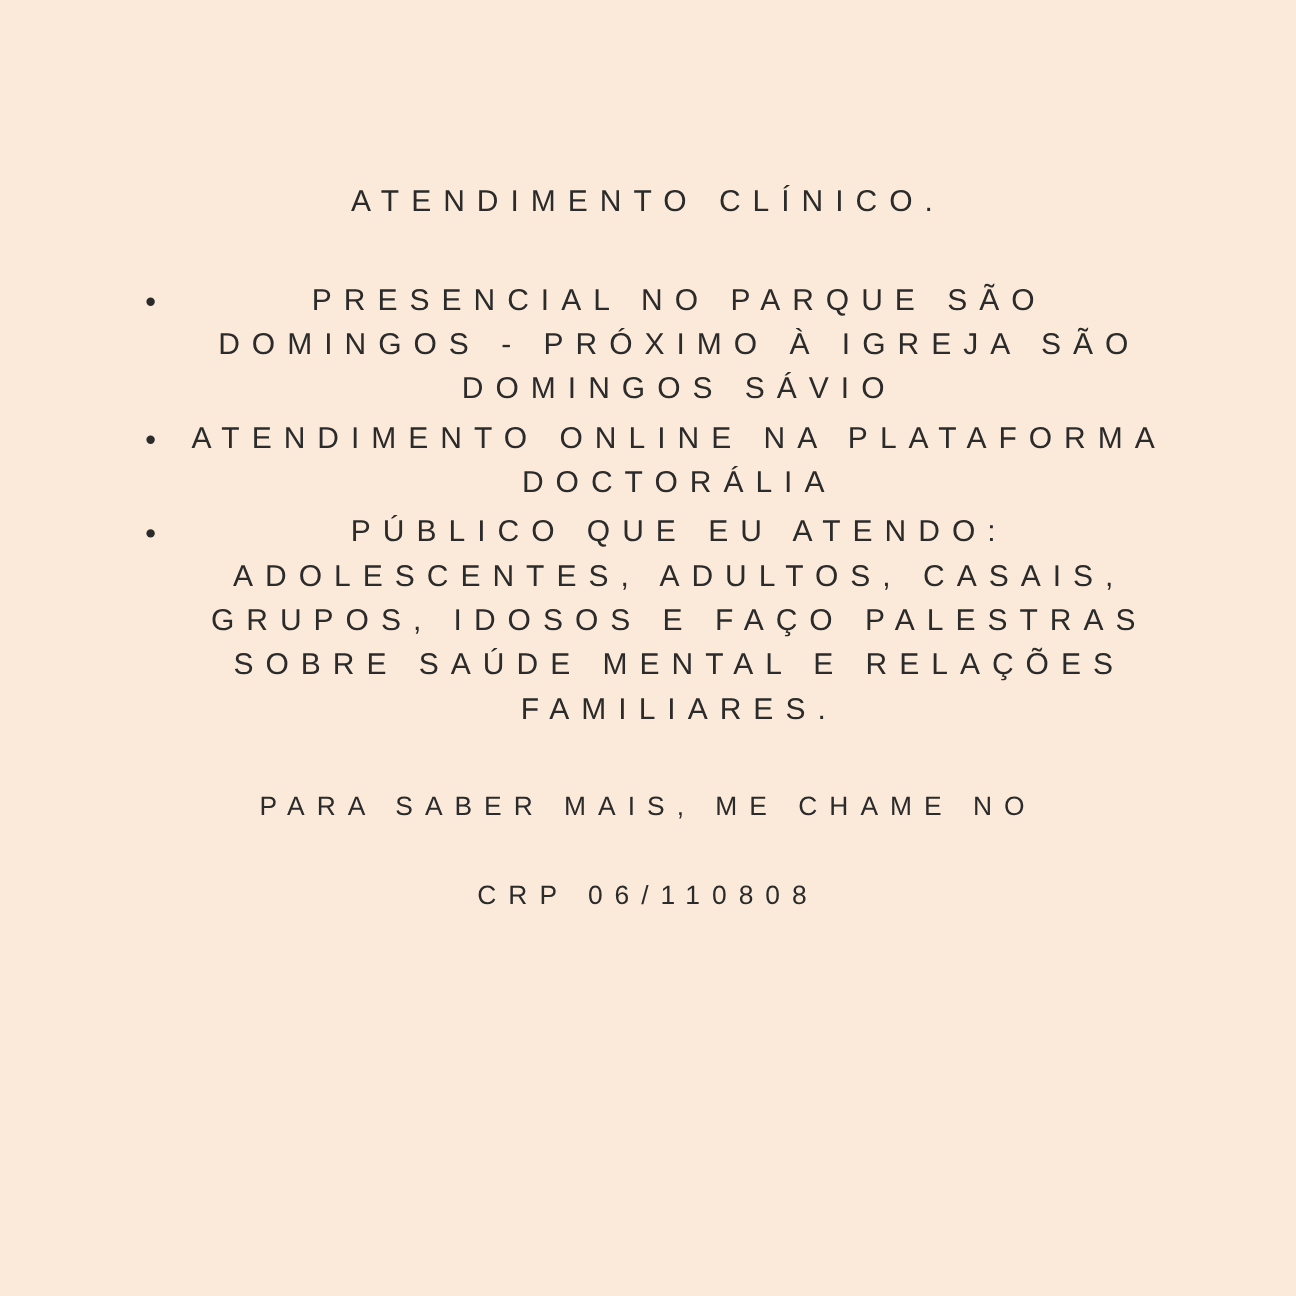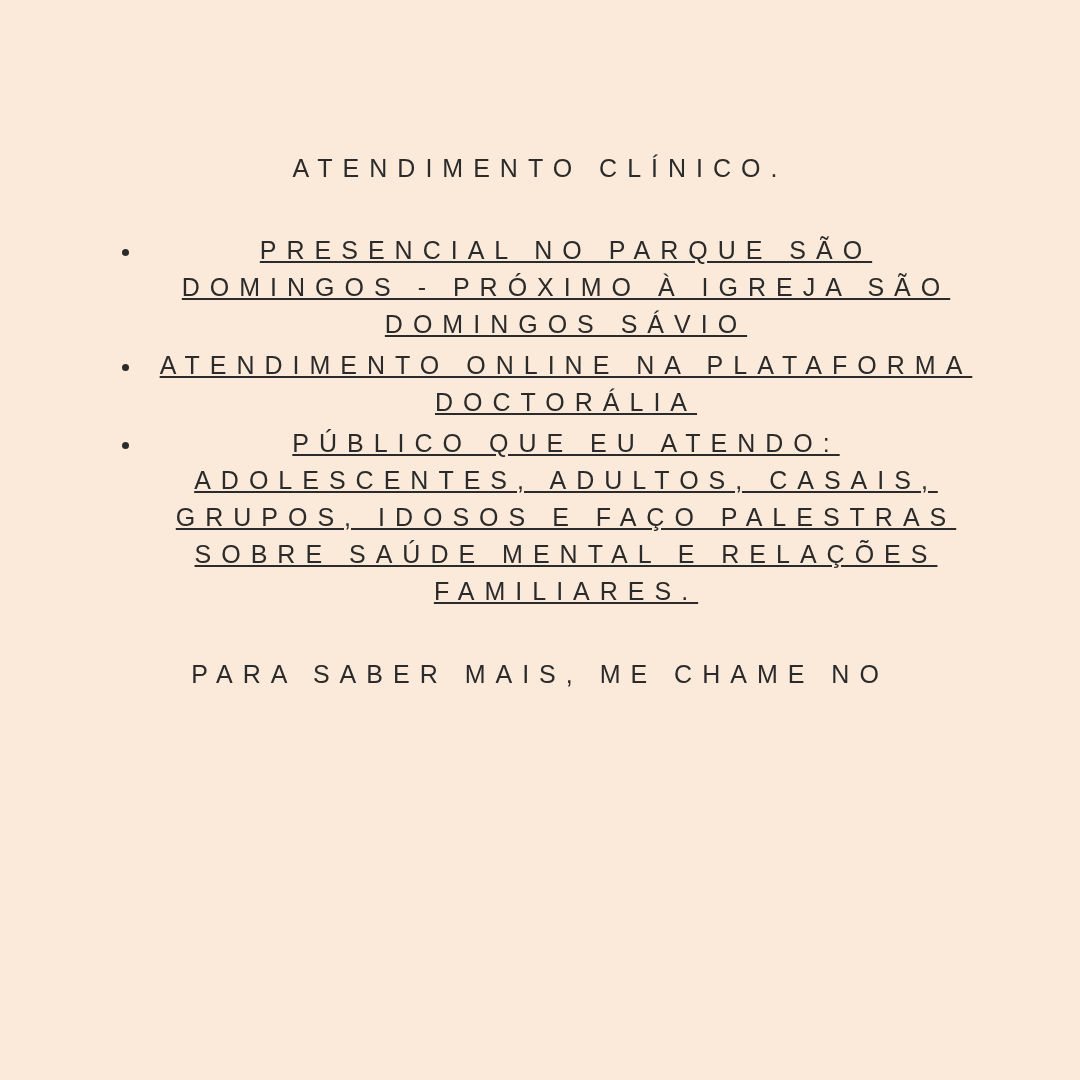--- a/index.html
+++ b/index.html
@@ -28,37 +28,36 @@
     line-height: 1.5;
     margin: 0 0 44px 0;
     font-weight: 400;
     color: #2b2b2b;
     text-transform: uppercase;
   }
   ul.bullets {
     list-style: disc;
     margin: 0;
     padding: 0 0 0 52px;
-    text-decoration: underline;
   }
   ul.bullets li {
     text-align: center;
     font-size: 25px;
     letter-spacing: 10px;
     line-height: 1.48;
     margin: 0 0 4px 0;
     color: #2b2b2b;
     text-transform: uppercase;
   }
   ul.bullets li::marker {
     font-size: 22px;
   }
   .para {
     text-align: center;
-    font-size: 25px;
+    font-size: 22px;
     letter-spacing: 10px;
     line-height: 1.48;
     color: #2b2b2b;
     text-transform: uppercase;
     margin: 0;
   }
   .gap-large {
     margin-top: 46px;
   }
   .gap-mid {
@@ -73,14 +72,15 @@
   <h1 class="heading">ATENDIMENTO CLÍNICO.</h1>
 
   <ul class="bullets">
     <li>PRESENCIAL NO PARQUE SÃO DOMINGOS - PRÓXIMO À IGREJA SÃO DOMINGOS SÁVIO</li>
     <li>ATENDIMENTO ONLINE NA PLATAFORMA DOCTORÁLIA</li>
     <li>PÚBLICO QUE EU ATENDO: ADOLESCENTES, ADULTOS, CASAIS, GRUPOS, IDOSOS E FAÇO PALESTRAS SOBRE SAÚDE MENTAL E RELAÇÕES FAMILIARES.</li>
   </ul>
 
   <p class="para gap-large">PARA SABER MAIS, ME CHAME NO</p>
 
+  <p class="para gap-mid">CRP 06/110808</p>
 
 </div>
 
 </body></html>

